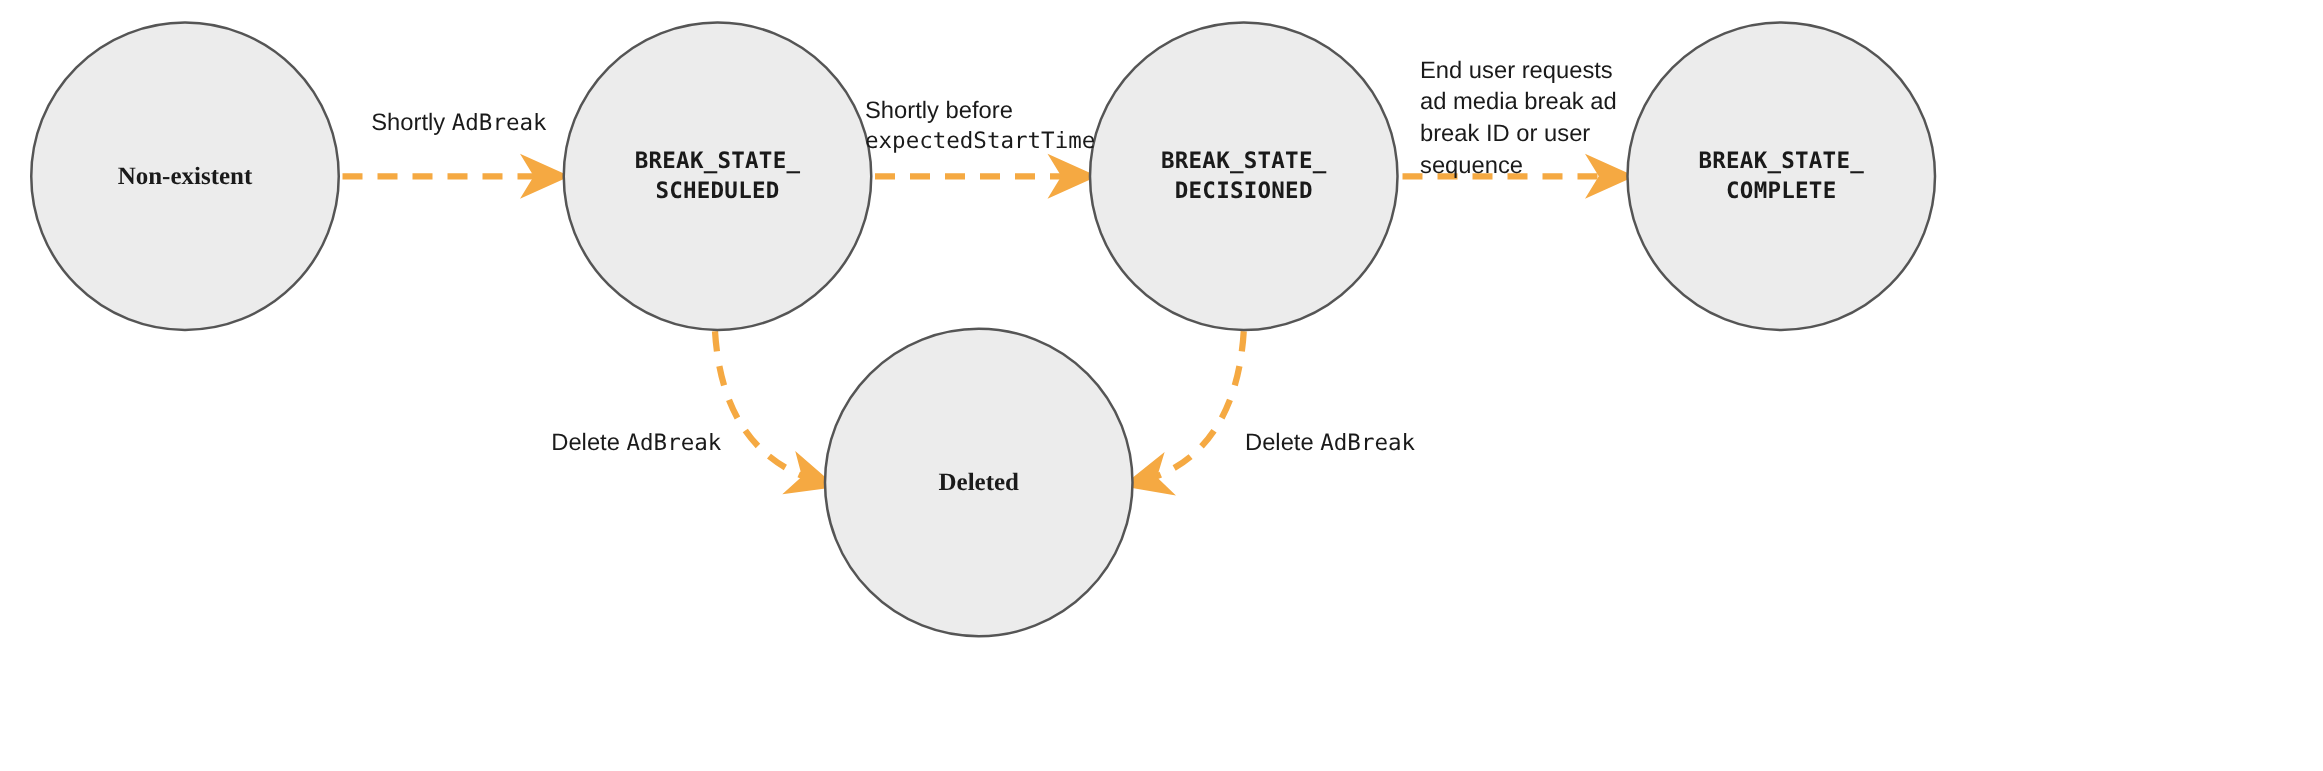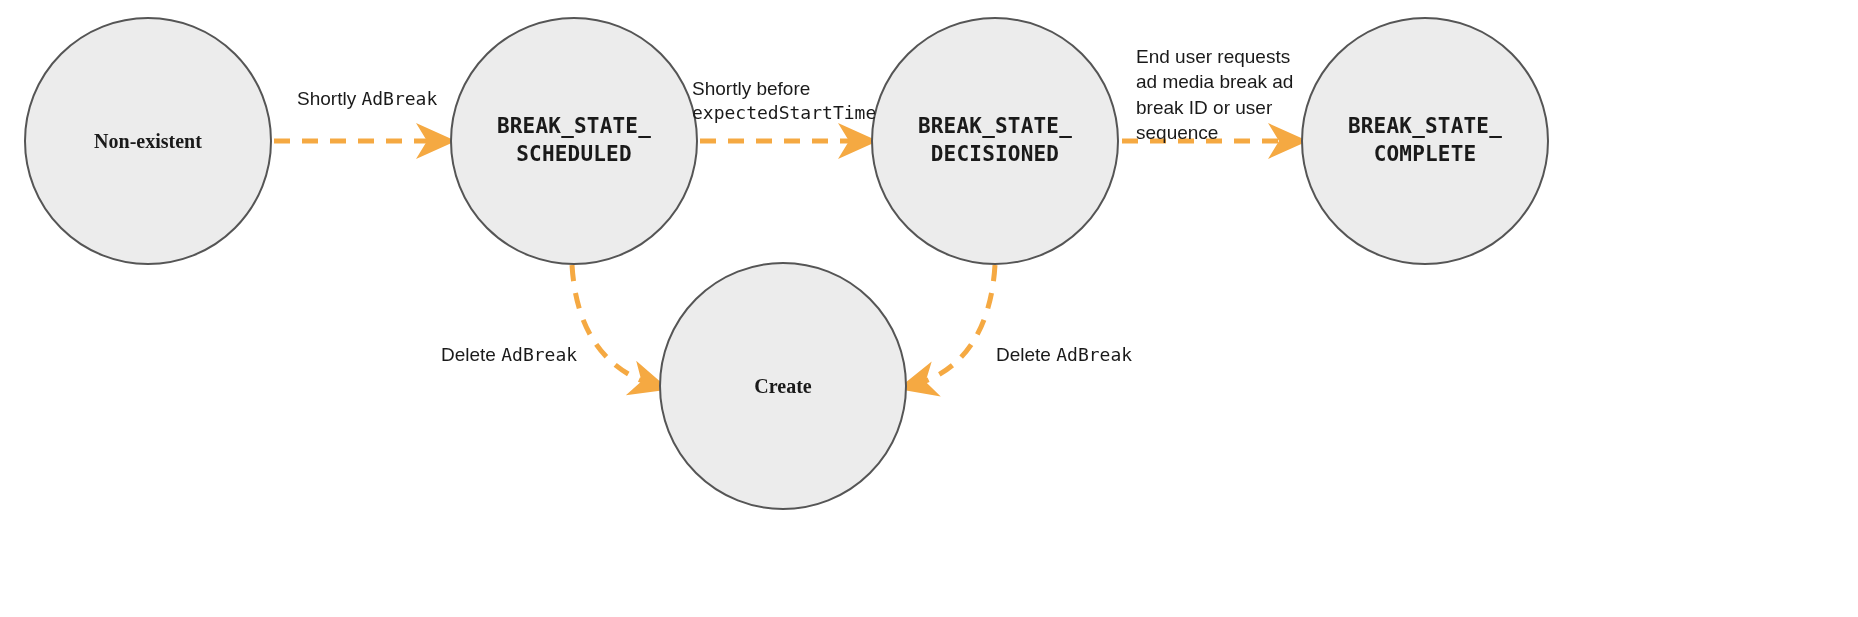--- a/index.html
+++ b/index.html
@@ -37,21 +37,21 @@
   }
   .node-label {
     font-weight: bold;
     color: #1a1a1a;
     line-height: 1.32;
     white-space: pre-line;
     pointer-events: none;
   }
   .node-label.mono {
     font-family: "DejaVu Sans Mono", "Liberation Mono", monospace;
-    font-size: 21px;
+    font-size: 18px;
     letter-spacing: 0.2px;
   }
   .node-label.sans {
     font-family: Liberation Serif, serif;
     font-size: 20px;
   }
   .edge-label {
     position: absolute;
     color: #1a1a1a;
     font-size: 19px;
@@ -101,21 +101,21 @@
     <span class="node-label mono">BREAK_STATE_
 DECISIONED</span>
   </div>
 
   <div class="node" style="left:1301px; top:17px; width:248px; height:248px;">
     <span class="node-label mono">BREAK_STATE_
 COMPLETE</span>
   </div>
 
   <div class="node" style="left:659px; top:262px; width:248px; height:248px;">
-    <span class="node-label sans">Create</span>
+    <span class="node-label sans">Deleted</span>
   </div>
 
   <div class="edge-label" style="left:297px; top:86px;"><span class="lbl-line"><span>Shortly </span><span class="code">AdBreak</span></span></div>
 
   <div class="edge-label" style="left:692px; top:76px;"><span class="lbl-line">Shortly before</span><span class="lbl-line code">expectedStartTime</span></div>
 
   <div class="edge-label" style="left:1136px; top:44px;"><span class="lbl-line">End user requests</span><span class="lbl-line">ad media break ad</span><span class="lbl-line">break ID or user</span><span class="lbl-line">sequence</span></div>
 
   <div class="edge-label" style="left:441px; top:342px;"><span class="lbl-line"><span>Delete </span><span class="code">AdBreak</span></span></div>
 

